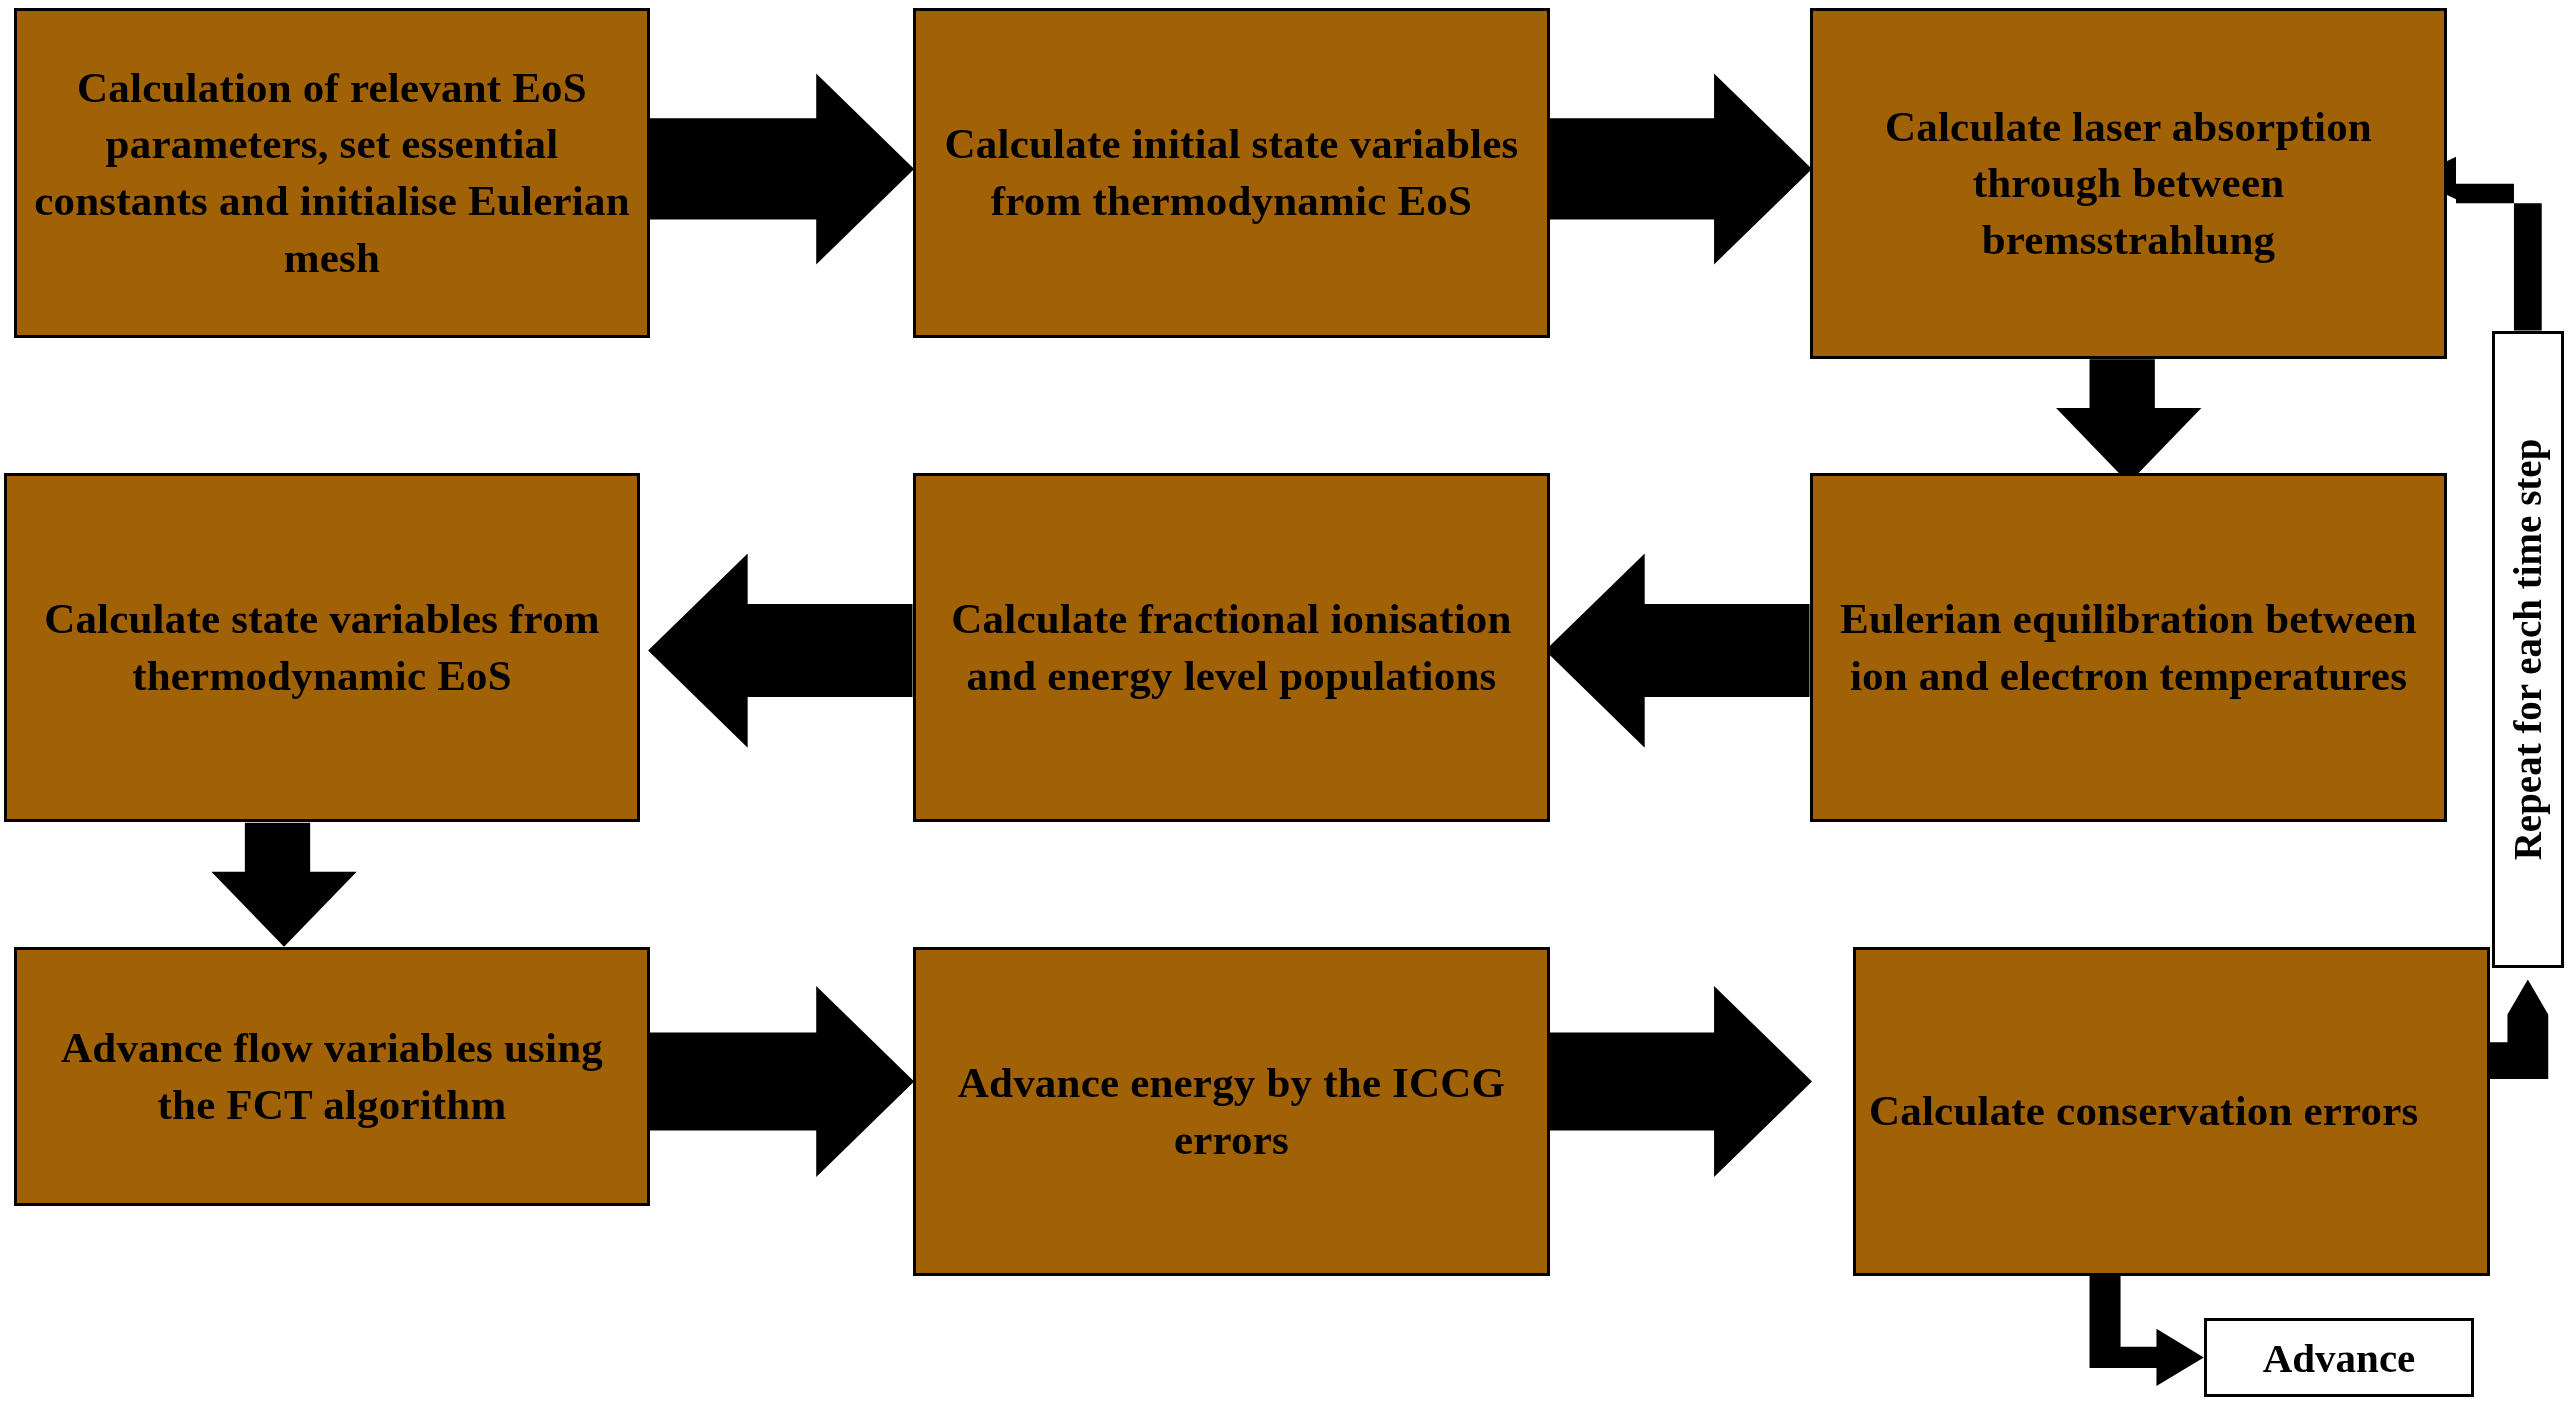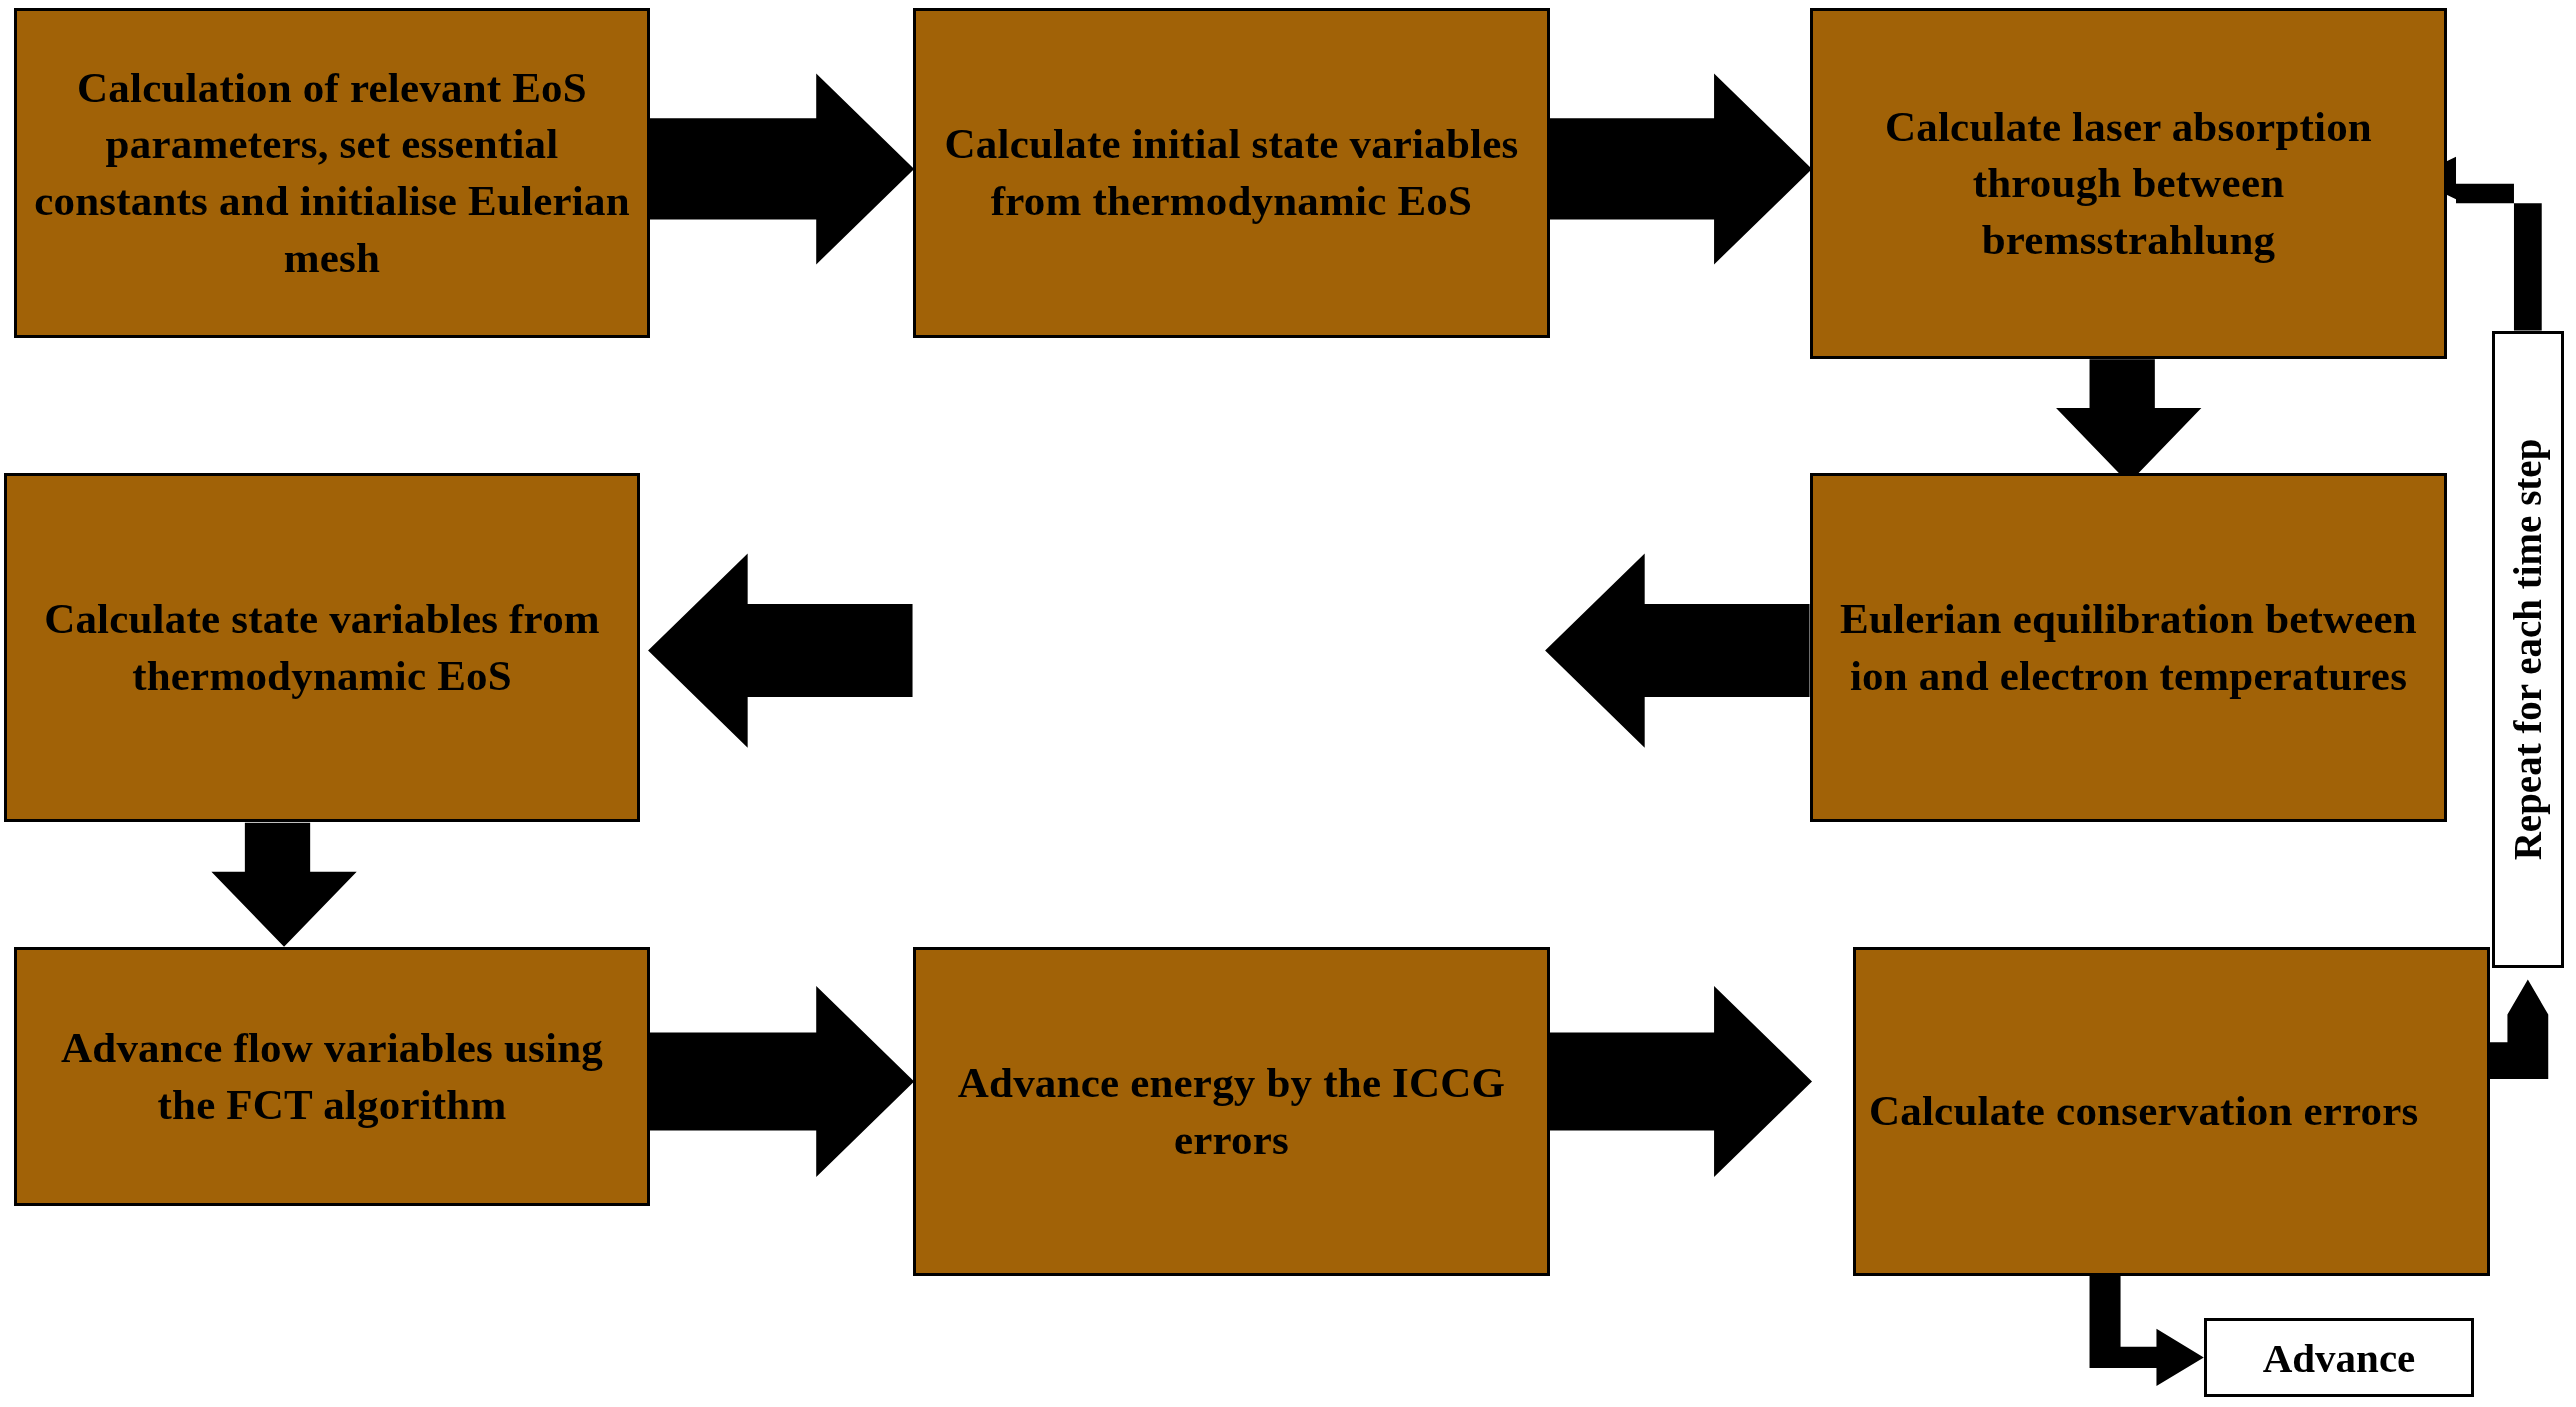--- a/index.html
+++ b/index.html
@@ -114,20 +114,23 @@
   </div>
 
   <div class="node" style="left:1810px; top:8.2px; width:637px; height:351px;">
     <div class="node-label">Calculate laser absorption through between bremsstrahlung</div>
   </div>
 
   <div class="node" style="left:4px; top:473px; width:636px; height:349px;">
     <div class="node-label">Calculate state variables from thermodynamic EoS</div>
   </div>
 
+  <div class="node" style="left:913px; top:473px; width:637px; height:349px;">
+    <div class="node-label">Calculate fractional ionisation and energy level populations</div>
+  </div>
 
   <div class="node" style="left:1810px; top:473px; width:637px; height:349px;">
     <div class="node-label">Eulerian equilibration between ion and electron temperatures</div>
   </div>
 
   <div class="node" style="left:14px; top:947px; width:636px; height:259px;">
     <div class="node-label">Advance flow variables using the FCT algorithm</div>
   </div>
 
   <div class="node" style="left:913px; top:947px; width:637px; height:329px;">

